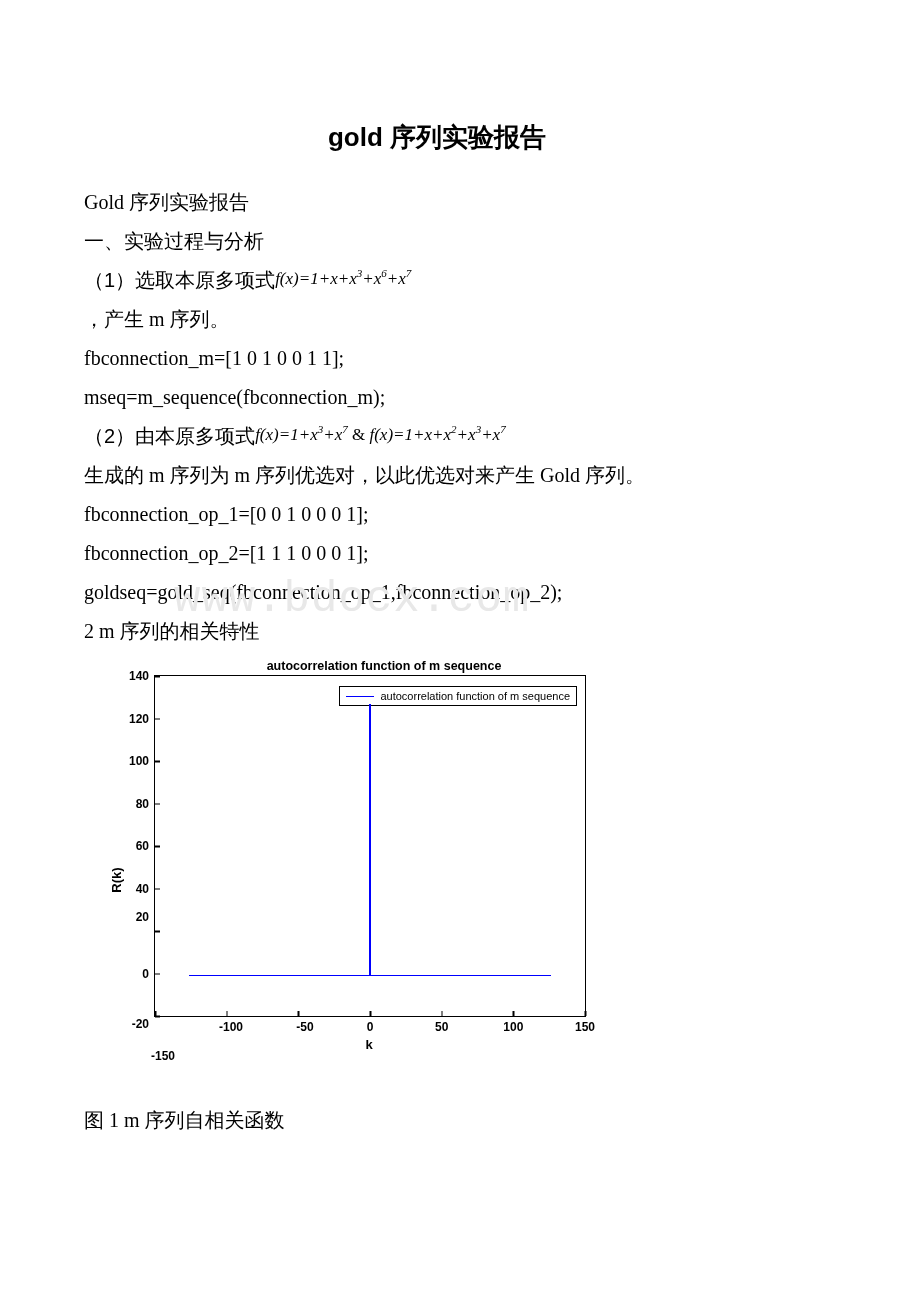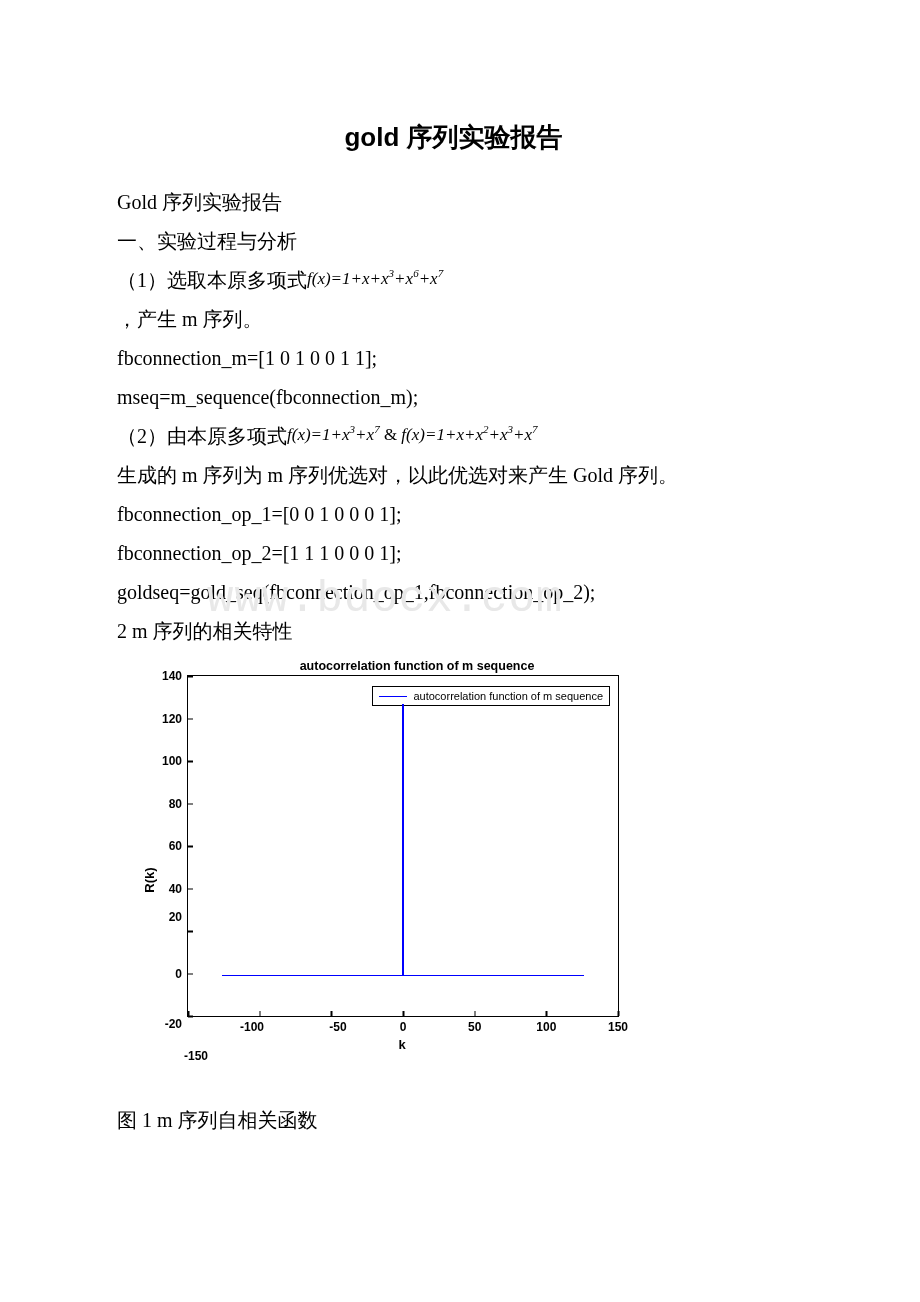--- a/index.html
+++ b/index.html
@@ -3,38 +3,38 @@
 <meta charset="utf-8">
 <style>
   body {
     margin: 0;
     padding: 0;
     background: #ffffff;
     font-family: "SimSun", "宋体", serif;
     width: 920px;
   }
   .page {
-    padding: 120px 130px 60px 117px;
+    padding: 120px 130px 60px 84px;
     box-sizing: border-box;
   }
   .title {
     text-align: center;
     font-size: 26px;
     font-weight: bold;
     font-family: "Microsoft YaHei", "SimHei", sans-serif;
     margin-bottom: 28px;
   }
   .line {
     font-size: 20px;
     line-height: 1.95;
     color: #000;
     white-space: nowrap;
   }
   .line .hanzi {
-    font-family: Liberation Serif, serif;
+    font-family: Liberation Sans, sans-serif;
   }
   .formula {
     font-family: "Times New Roman", serif;
     font-style: italic;
     font-size: 17px;
     position: relative;
     top: -3px;
   }
   .formula sup {
     font-size: 11px;
@@ -212,21 +212,21 @@
             <div class="ytick" style="top: 127.5px;">80</div>
             <div class="ytick-mark" style="top: 127.5px;"></div>
             <div class="ytick" style="top: 85px;">100</div>
             <div class="ytick-mark" style="top: 85px;"></div>
             <div class="ytick" style="top: 42.5px;">120</div>
             <div class="ytick-mark" style="top: 42.5px;"></div>
             <div class="ytick" style="top: 0px;">140</div>
             <div class="ytick-mark" style="top: 0px;"></div>
             <div class="xtick" style="left: 8px; margin-top: 29px;">-150</div>
             <div class="xtick-mark" style="left: 0px;"></div>
-            <div class="xtick" style="left: 64px;">-100</div>
+            <div class="xtick" style="left: 76px;">-100</div>
             <div class="xtick-mark" style="left: 71.6667px;"></div>
             <div class="xtick" style="left: 150px;">-50</div>
             <div class="xtick-mark" style="left: 143.333px;"></div>
             <div class="xtick" style="left: 215px;">0</div>
             <div class="xtick-mark" style="left: 215px;"></div>
             <div class="xtick" style="left: 286.667px;">50</div>
             <div class="xtick-mark" style="left: 286.667px;"></div>
             <div class="xtick" style="left: 358.333px;">100</div>
             <div class="xtick-mark" style="left: 358.333px;"></div>
             <div class="xtick" style="left: 430px;">150</div>

